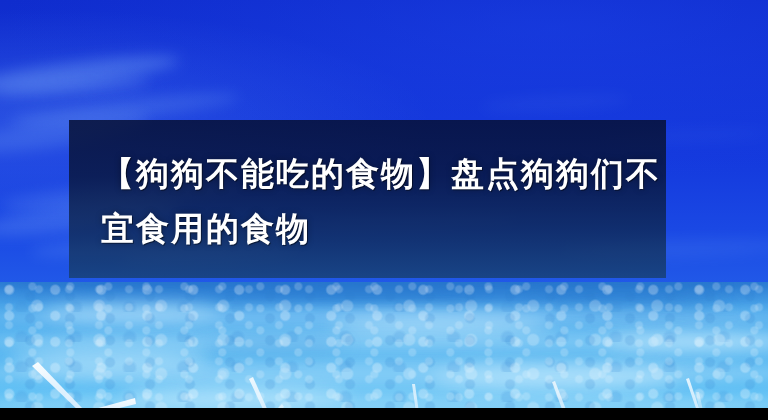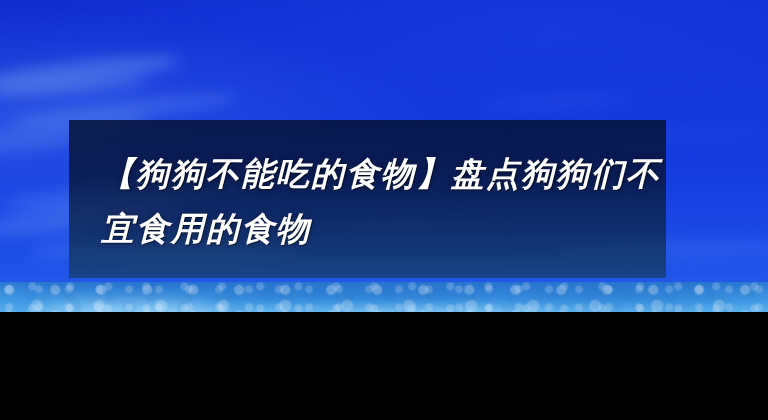--- a/index.html
+++ b/index.html
@@ -3,24 +3,23 @@
 <meta charset="utf-8">
 <style>
   html, body {
     margin: 0;
     padding: 0;
     background: #000;
   }
   #stage {
     position: relative;
     width: 768px;
-    height: 312px;
+    height: 408px;
     overflow: hidden;
     font-family: "DejaVu Sans", "Liberation Sans", sans-serif;
-    font-style: italic;
   }
 
   
   .sky {
     position: absolute;
     left: 0; top: 0;
     width: 768px;
     height: 285px;
     background:
       linear-gradient(180deg,

